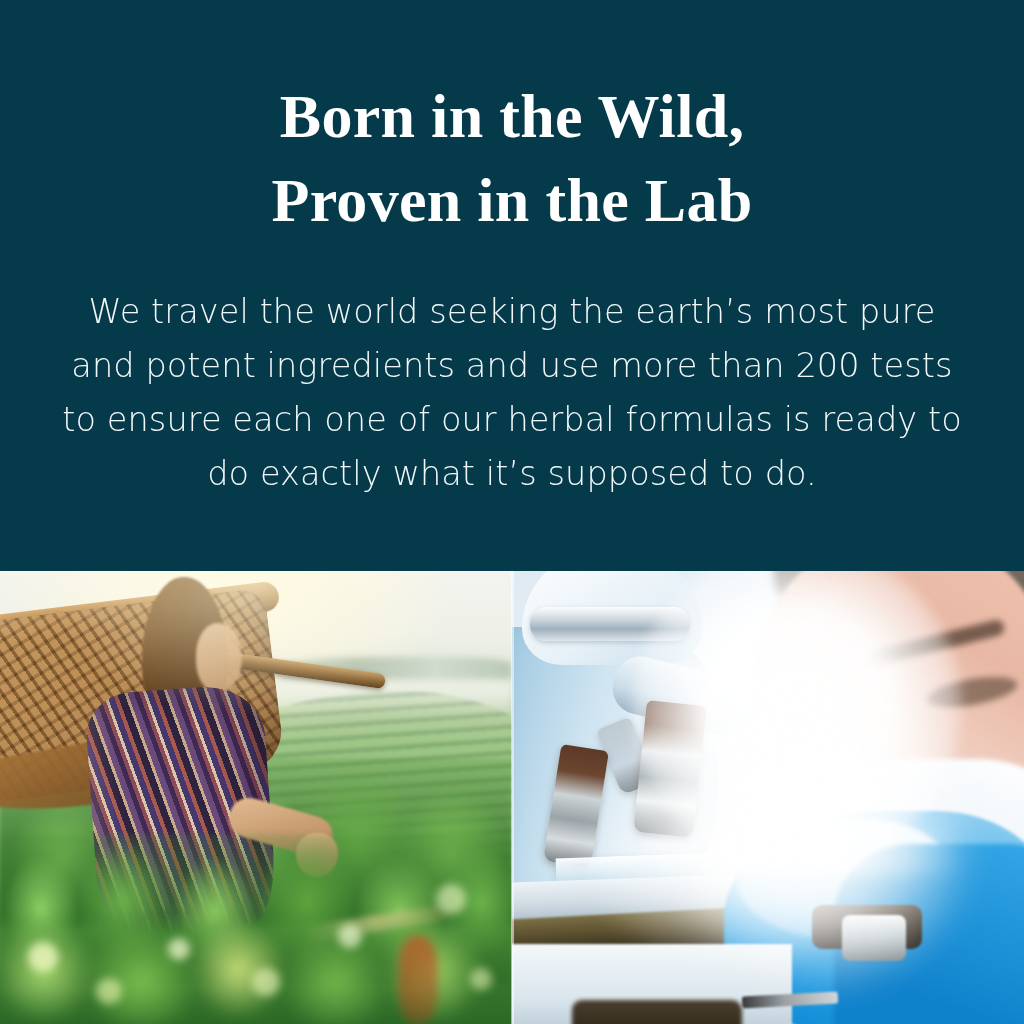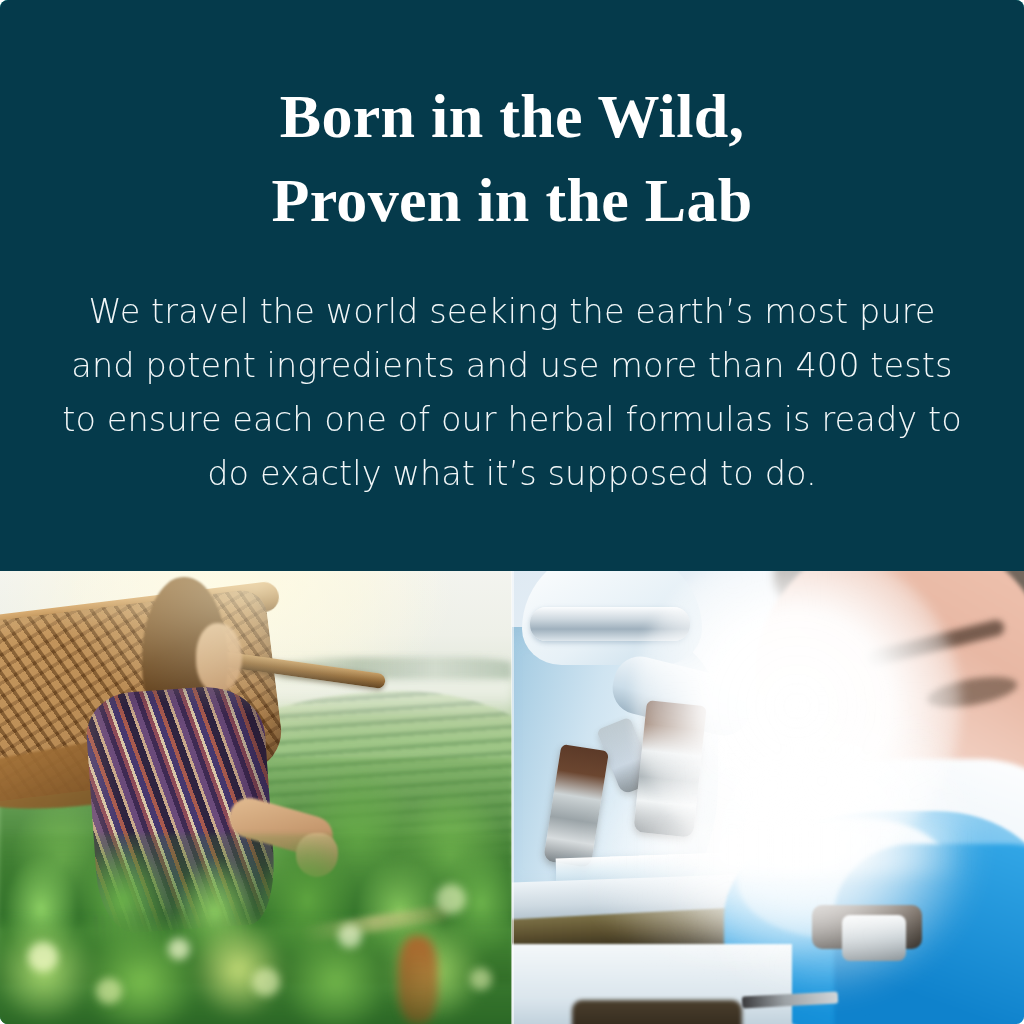--- a/index.html
+++ b/index.html
@@ -7,21 +7,20 @@
     padding: 0;
     background: #ffffff;
   }
   #canvas {
     position: relative;
     width: 1024px;
     height: 1024px;
     overflow: hidden;
     background: #14b8a6;
     font-family: "Liberation Sans", sans-serif;
-    border-radius: 8px;
   }
 
   
   .text-panel {
     position: absolute;
     left: 0;
     top: 0;
     width: 1024px;
     height: 571px;
     background: #053a4b;
@@ -560,21 +559,21 @@
   }
 </style>
 </head>
 <body>
 
 <div id="canvas">
 
   <div class="text-panel">
     <div class="headline">Born in the Wild,
 Proven in the Lab</div>
-    <div class="subcopy">We travel the world seeking the earth’s most pure and potent ingredients and use more than 400 tests to ensure each one of our herbal formulas is ready to do exactly what it’s supposed to do.</div>
+    <div class="subcopy">We travel the world seeking the earth’s most pure and potent ingredients and use more than 200 tests to ensure each one of our herbal formulas is ready to do exactly what it’s supposed to do.</div>
   </div>
 
   <div class="photo-strip">
 
     <div class="photo photo-field">
       <div class="horizon-mist"></div>
       <div class="treeline"></div>
       <div class="hill-crest"></div>
       <div class="terraces"></div>
 

